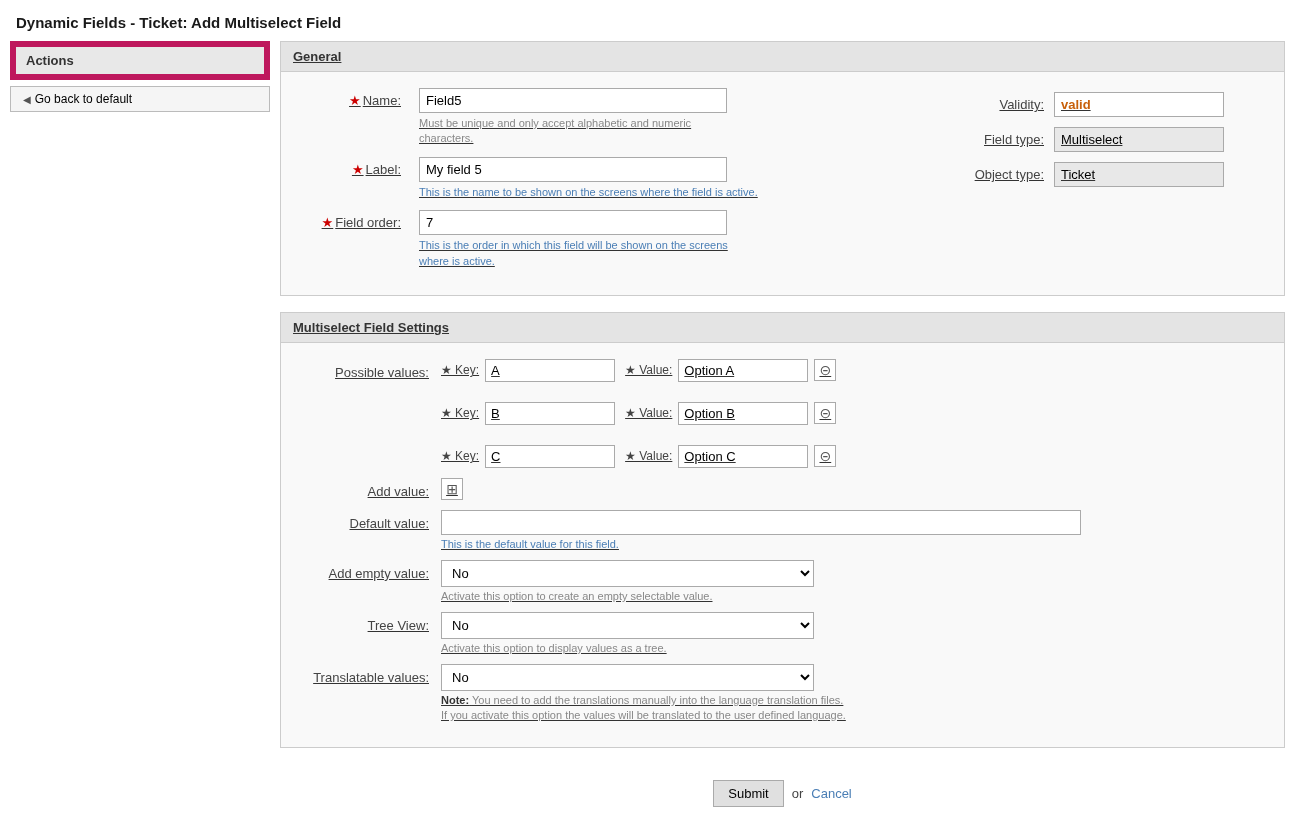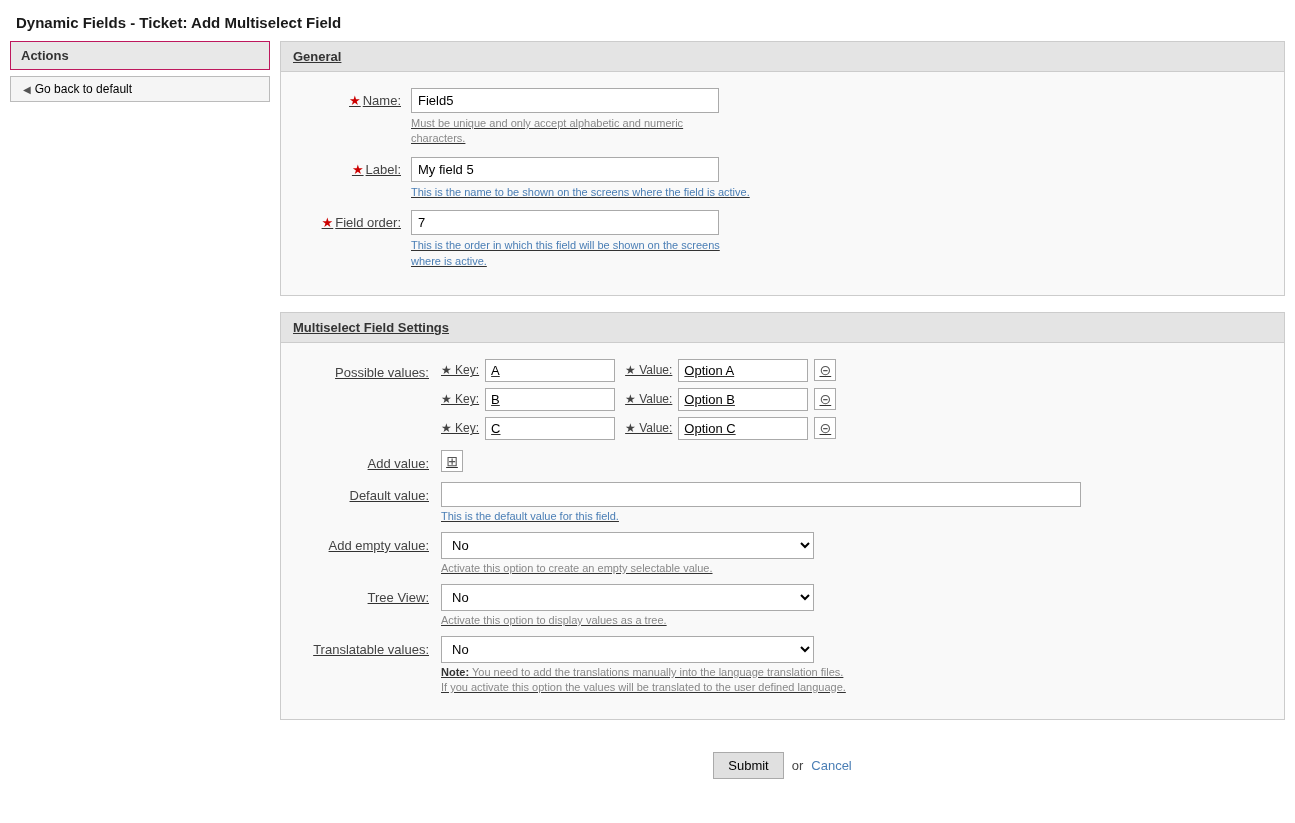--- a/index.html
+++ b/index.html
@@ -20,21 +20,21 @@
       flex-direction: row;
       padding: 0 0 20px 0;
     }
     .sidebar {
       width: 280px;
       min-width: 280px;
       padding: 0 10px;
     }
     .sidebar-section-title {
       background: #e8e8e8;
-      border: 1px solid #be185d;
+      border: 6px solid #be185d;
       padding: 6px 10px;
       font-weight: bold;
       font-size: 13px;
       margin-bottom: 6px;
     }
     .sidebar-btn {
       display: flex;
       align-items: center;
       gap: 4px;
       background: #f5f5f5;
@@ -67,20 +67,21 @@
       font-size: 13px;
     }
     .section-body {
       background: #f9f9f9;
       padding: 16px 20px;
     }
     .form-row {
       display: flex;
       align-items: flex-start;
       margin-bottom: 10px;
+      gap: 8px;
     }
     .form-label {
       width: 110px;
       min-width: 110px;
       text-align: right;
       padding-right: 10px;
       padding-top: 5px;
       font-size: 13px;
       color: #444;
     }
@@ -163,21 +164,21 @@
       padding-top: 6px;
       font-size: 13px;
       color: #444;
     }
     .ms-field-group {
       flex: 1;
     }
     .possible-values-rows {
       display: flex;
       flex-direction: column;
-      gap: 6px;
+      gap: 20px;
     }
     .pv-row {
       display: flex;
       align-items: center;
       gap: 6px;
     }
     .pv-key-label {
       font-size: 12px;
       color: #444;
     }
@@ -328,20 +329,37 @@
               <div class="form-label">
                 <span class="required-star">★</span><span>Field order:</span>
               </div>
               <div class="form-field-group">
                 <input type="text" class="form-input form-input-wide" value="7" style="">
                 <div class="hint-text-blue">This is the order in which this field will be shown on the screens where is active.</div>
               </div>
             </div>
 
           </div>
+          <div class="general-right">
+
+            <div class="right-row" style="margin-bottom:10px;">
+              <div class="right-label">Validity:</div>
+              <input type="text" class="right-input right-input-orange" value="valid" style="">
+            </div>
+
+            <div class="right-row" style="margin-bottom:10px;">
+              <div class="right-label">Field type:</div>
+              <input type="text" class="right-input" style="background: rgb(232, 232, 232);" value="Multiselect">
+            </div>
+
+            <div class="right-row">
+              <div class="right-label">Object type:</div>
+              <input type="text" class="right-input" style="background: rgb(232, 232, 232);" value="Ticket">
+            </div>
+          </div>
         </div>
       </div>
     </div>
 
     <div class="section-box">
       <div class="section-header">Multiselect Field Settings</div>
       <div class="section-body">
 
         <div class="ms-form-row">
           <div class="ms-label">Possible values:</div>

